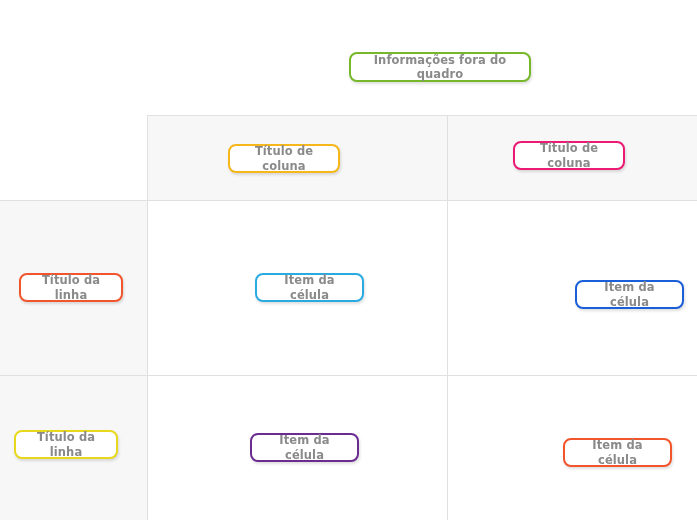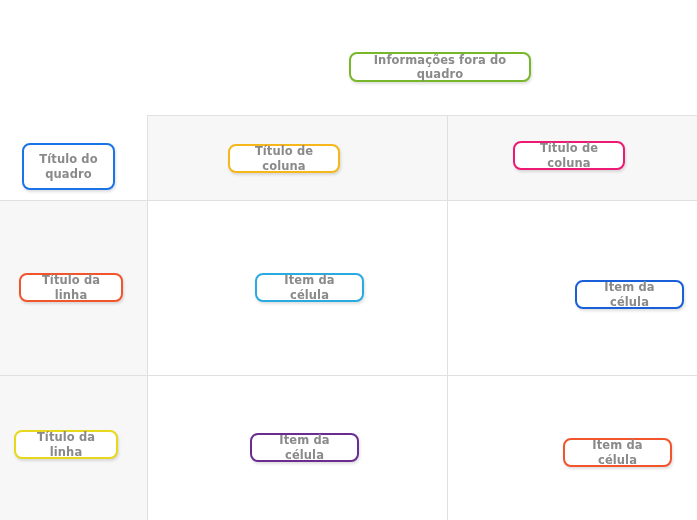--- a/index.html
+++ b/index.html
@@ -81,22 +81,20 @@
 
   <div class="grid-line h" style="left: 148px; top: 115px; width: 549px; background: rgb(224, 224, 224);"></div>
   <div class="grid-line h" style="left: 0px; top: 200px; width: 697px; background: rgb(224, 224, 224);"></div>
   <div class="grid-line h" style="left: 0px; top: 375px; width: 697px; background: rgb(224, 224, 224);"></div>
 
   <div class="grid-line v" style="left: 147px; top: 115px; height: 405px; background: rgb(224, 224, 224);"></div>
   <div class="grid-line v" style="left: 447px; top: 115px; height: 405px; background: rgb(224, 224, 224);"></div>
 
   <div class="chip" style="left: 349px; top: 52px; width: 182px; height: 30px; border-color: rgb(118, 184, 42); color: rgb(138, 138, 138);">Informações fora do quadro</div>
 
-  <div class="chip" style="left: 22px; top: 143px; width: 93px; height: 47px; border-color: rgb(26, 115, 232); color: rgb(138, 138, 138);">Título do
-quadro</div>
 
   <div class="chip" style="left: 228px; top: 144px; width: 112px; height: 29px; border-color: rgb(245, 183, 25); color: rgb(138, 138, 138);">Título de coluna</div>
 
   <div class="chip" style="left: 513px; top: 141px; width: 112px; height: 29px; border-color: rgb(236, 26, 116); color: rgb(138, 138, 138);">Título de coluna</div>
 
   <div class="chip" style="left: 19px; top: 273px; width: 104px; height: 29px; border-color: rgb(242, 85, 44); color: rgb(138, 138, 138);">Título da linha</div>
 
   <div class="chip" style="left: 14px; top: 430px; width: 104px; height: 29px; border-color: rgb(232, 216, 28); color: rgb(138, 138, 138);">Título da linha</div>
 
   <div class="chip" style="left: 255px; top: 273px; width: 109px; height: 29px; border-color: rgb(41, 171, 226); color: rgb(138, 138, 138);">Item da célula</div>

